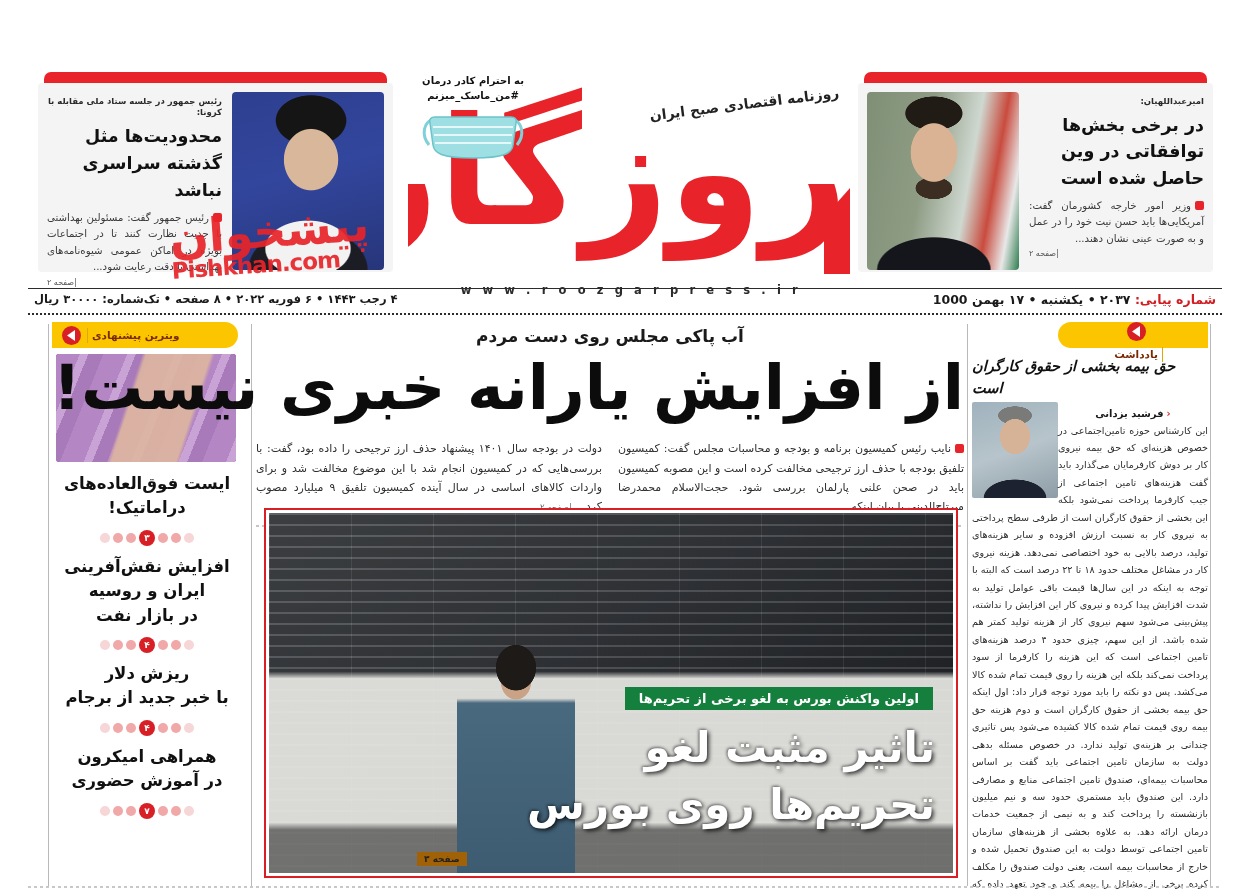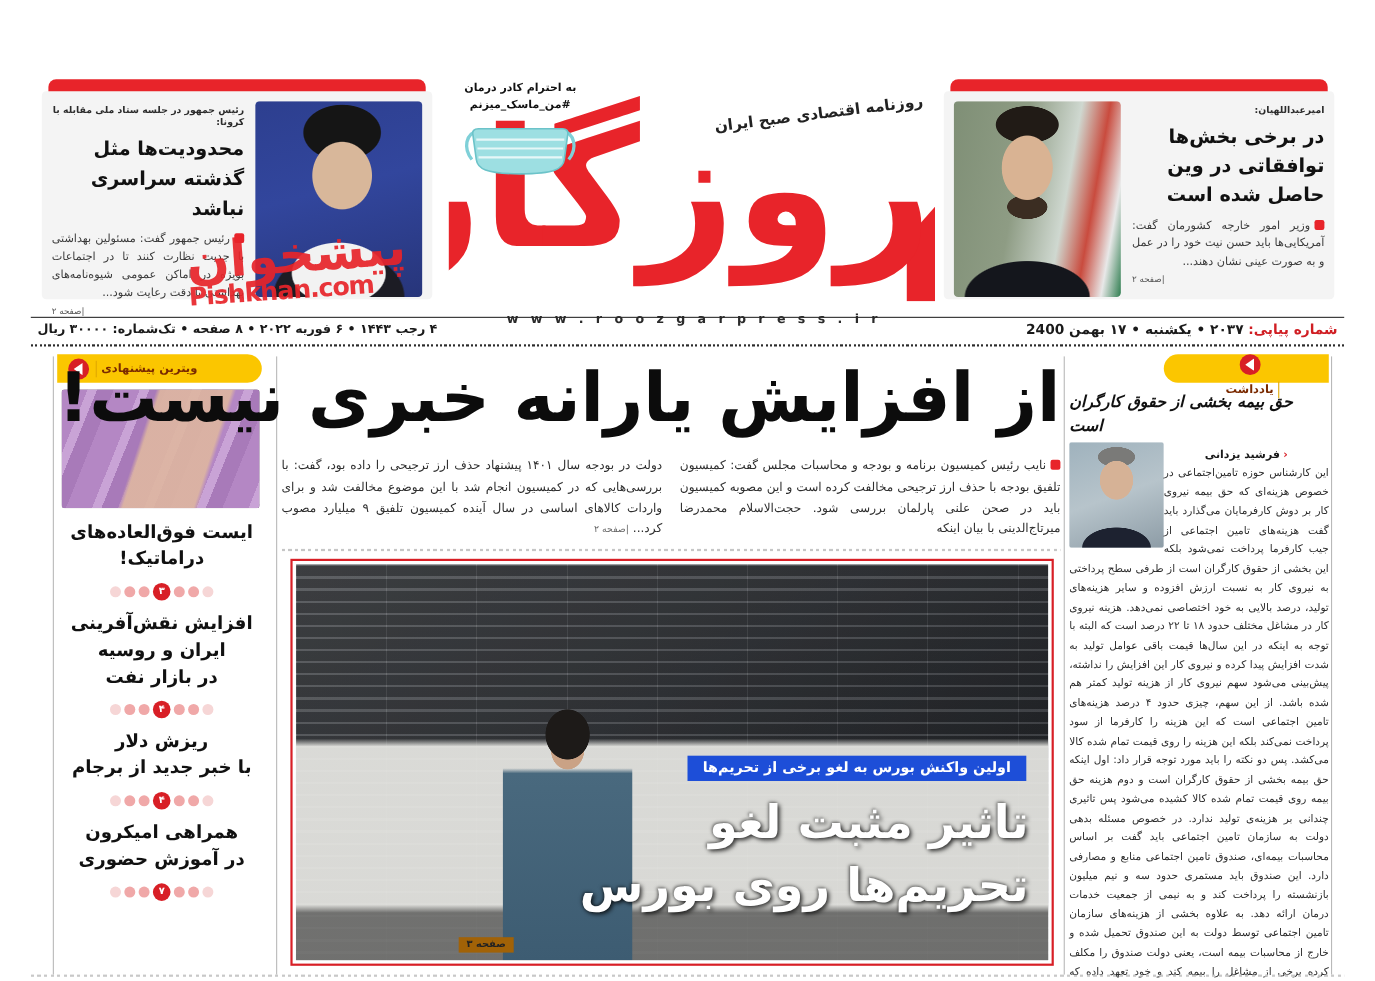--- a/index.html
+++ b/index.html
@@ -272,21 +272,21 @@
     border: 2px solid #d81f26;
     padding: 3px;
     background: #fff;
   }
   .main-photo {
     position: relative; width: 100%; height: 100%;
     overflow: hidden; background: #3a3f45;
   }
   .ph-ribbon {
     position: absolute; right: 20px; top: 174px;
-    background: #1d4ed8; color: #fff;
+    background: #15803d; color: #fff;
     font-size: 13px; font-weight: 700;
     padding: 4px 14px;
     letter-spacing: -0.3px;
     z-index: 6;
   }
   .ph-head {
     position: absolute; right: 18px; top: 206px;
     z-index: 6; text-align: right;
     font-size: 42px; font-weight: 900; color: #fff;
     line-height: 1.36; letter-spacing: -1.4px;
@@ -464,21 +464,21 @@
 
   <div class="strip">
     <div class="strip-line-top"></div>
     <div class="strip-date">۴ رجب ۱۴۴۳ • ۶ فوریه ۲۰۲۲ • ۸ صفحه • تک‌شماره: ۳۰۰۰۰ ریال</div>
     <div class="strip-issue">
       <span class="lbl">شماره پیاپی:</span>
       <span>۲۰۳۷</span>
       <span>•</span>
       <span>یکشنبه</span>
       <span>•</span>
-      <span>۱۷ بهمن 2400</span>
+      <span>۱۷ بهمن 1000</span>
     </div>
     <div class="strip-line-bot"></div>
   </div>
 
   <div class="body-area">
 
     <div class="vrule v1"></div>
     <div class="vrule v2"></div>
     <div class="vrule v3"></div>
     <div class="vrule v4"></div>
@@ -561,20 +561,21 @@
             <span class="d m"></span>
               <span class="d m"></span>
               <span class="d"></span>
           </div>
         </div>
 
       </div>
     </div>
 
     <div class="center-col">
+      <div class="lead-kicker">آب پاکی مجلس روی دست مردم</div>
       <div class="lead-head">از افزایش یارانه خبری نیست!</div>
 
       <div class="lead-body">
         <div class="lb-col">
           <span class="bullet"></span><span>نایب رئیس کمیسیون برنامه و بودجه و محاسبات مجلس گفت: کمیسیون تلفیق بودجه با حذف ارز ترجیحی مخالفت کرده است و این مصوبه کمیسیون باید در صحن علنی پارلمان بررسی شود. حجت‌الاسلام محمدرضا میرتاج‌الدینی با بیان اینکه</span>
         </div>
         <div class="lb-col">
           <span>دولت در بودجه سال ۱۴۰۱ پیشنهاد حذف ارز ترجیحی را داده بود، گفت: با بررسی‌هایی که در کمیسیون انجام شد با این موضوع مخالفت شد و برای واردات کالاهای اساسی در سال آینده کمیسیون تلفیق ۹ میلیارد مصوب کرد...</span>
           <span class="pg">|صفحه ۲</span>
         </div>

